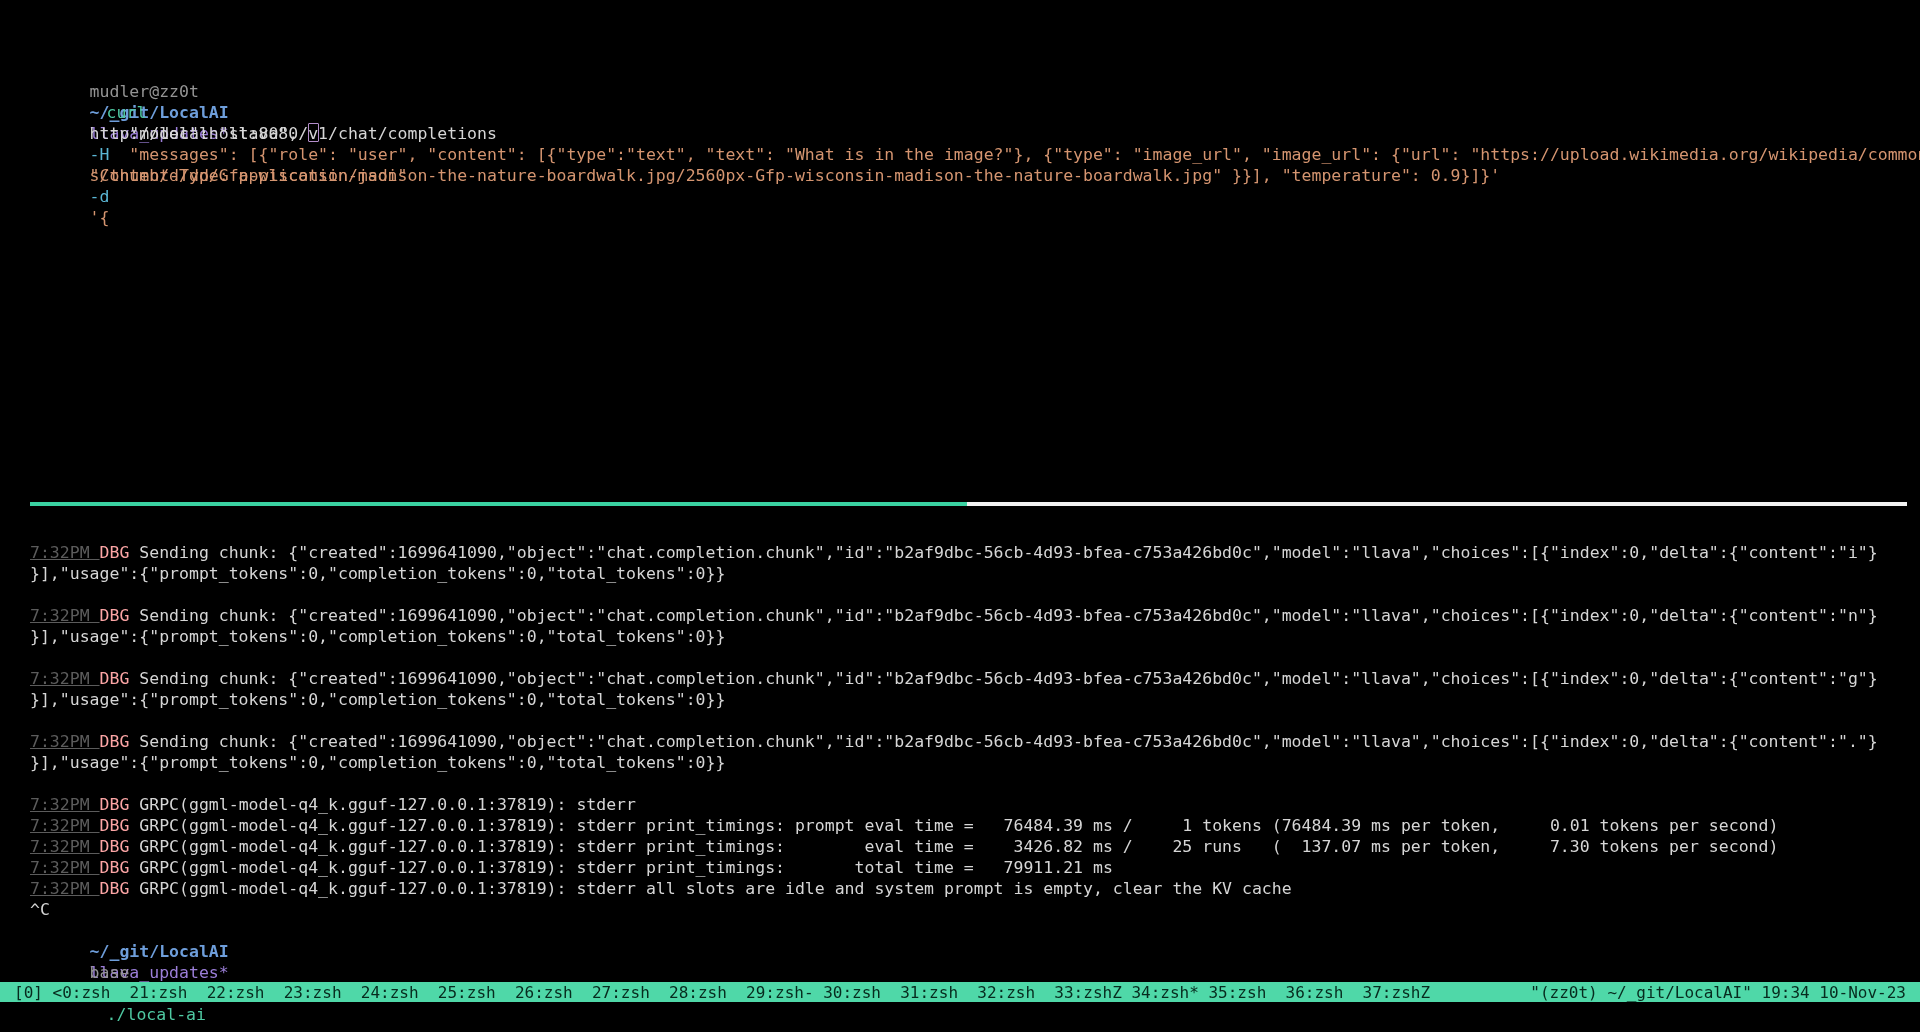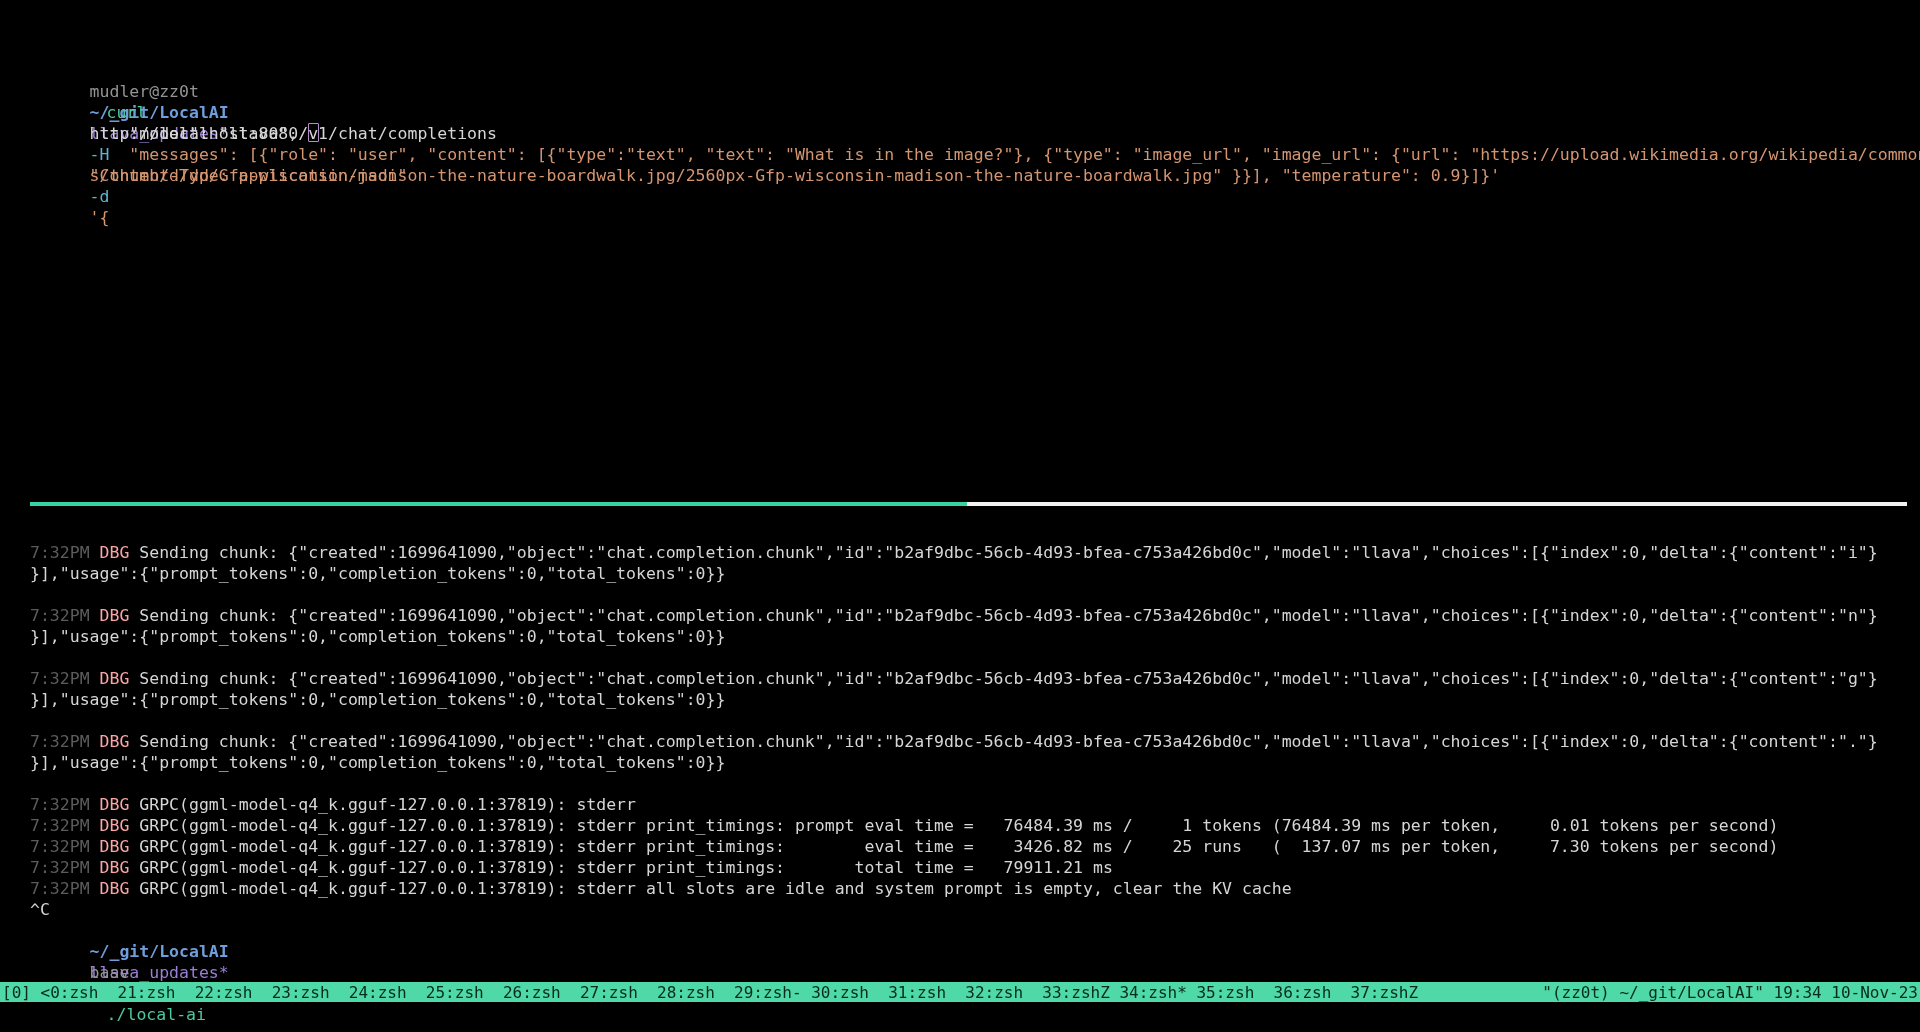--- a/index.html
+++ b/index.html
@@ -6,41 +6,41 @@
   body{width:1920px;height:1032px;overflow:hidden;position:relative;
        font-family:"DejaVu Sans Mono","Liberation Mono",monospace;}
   .terminal{position:absolute;inset:0;background:#000;color:#d6d6d6;
             font-size:16.5px;line-height:21px;}
   .pane{position:absolute;left:30px;right:4px;}
   .pane-top{top:60px;}
   .pane-bottom{top:542px;}
   .line{height:21px;white-space:pre;}
   
   .c-gray{color:#949494;}
-  .c-dim{color:#5c5c5c;}
+  .c-dim{color:#5c5c5c;text-decoration:underline;}
   .c-blue{color:#6e9edb;}
   .c-purple{color:#9b7ed8;}
   .c-magenta{color:#c774c0;}
   .c-teal{color:#4fc9a2;margin-left:17px;}
   .c-cyan{color:#5ab6d4;}
   .c-salmon{color:#d59570;}
   .c-red{color:#fca5a5;}
   .b{font-weight:bold;}
   
   .cursor{display:inline-block;width:9px;height:17px;border:1.5px solid #b48ecb;
           border-radius:1px;vertical-align:text-bottom;margin-bottom:1px;}
   
   .divider{position:absolute;top:502px;left:30px;height:4px;display:flex;}
   .divider-green{width:937px;height:4px;background:#3ad2a2;}
   .divider-white{width:940px;height:4px;background:#f2f2f2;}
   
   .status-bar{position:absolute;top:982px;left:0;width:1920px;height:20px;
               background:#4fd8a8;color:#072b1e;display:flex;
               justify-content:space-between;align-items:center;
-              padding:0 2px;box-sizing:border-box;font-size:16px;white-space:pre;}
+              padding:0 14px;box-sizing:border-box;font-size:16px;white-space:pre;}
 </style>
 </head>
 <body>
 
 <div class="terminal">
 
   <div class="pane pane-top">
     <div class="line">
       <span class="c-gray">mudler@zz0t </span>
       <span class="c-blue b">~/_git/LocalAI </span>

